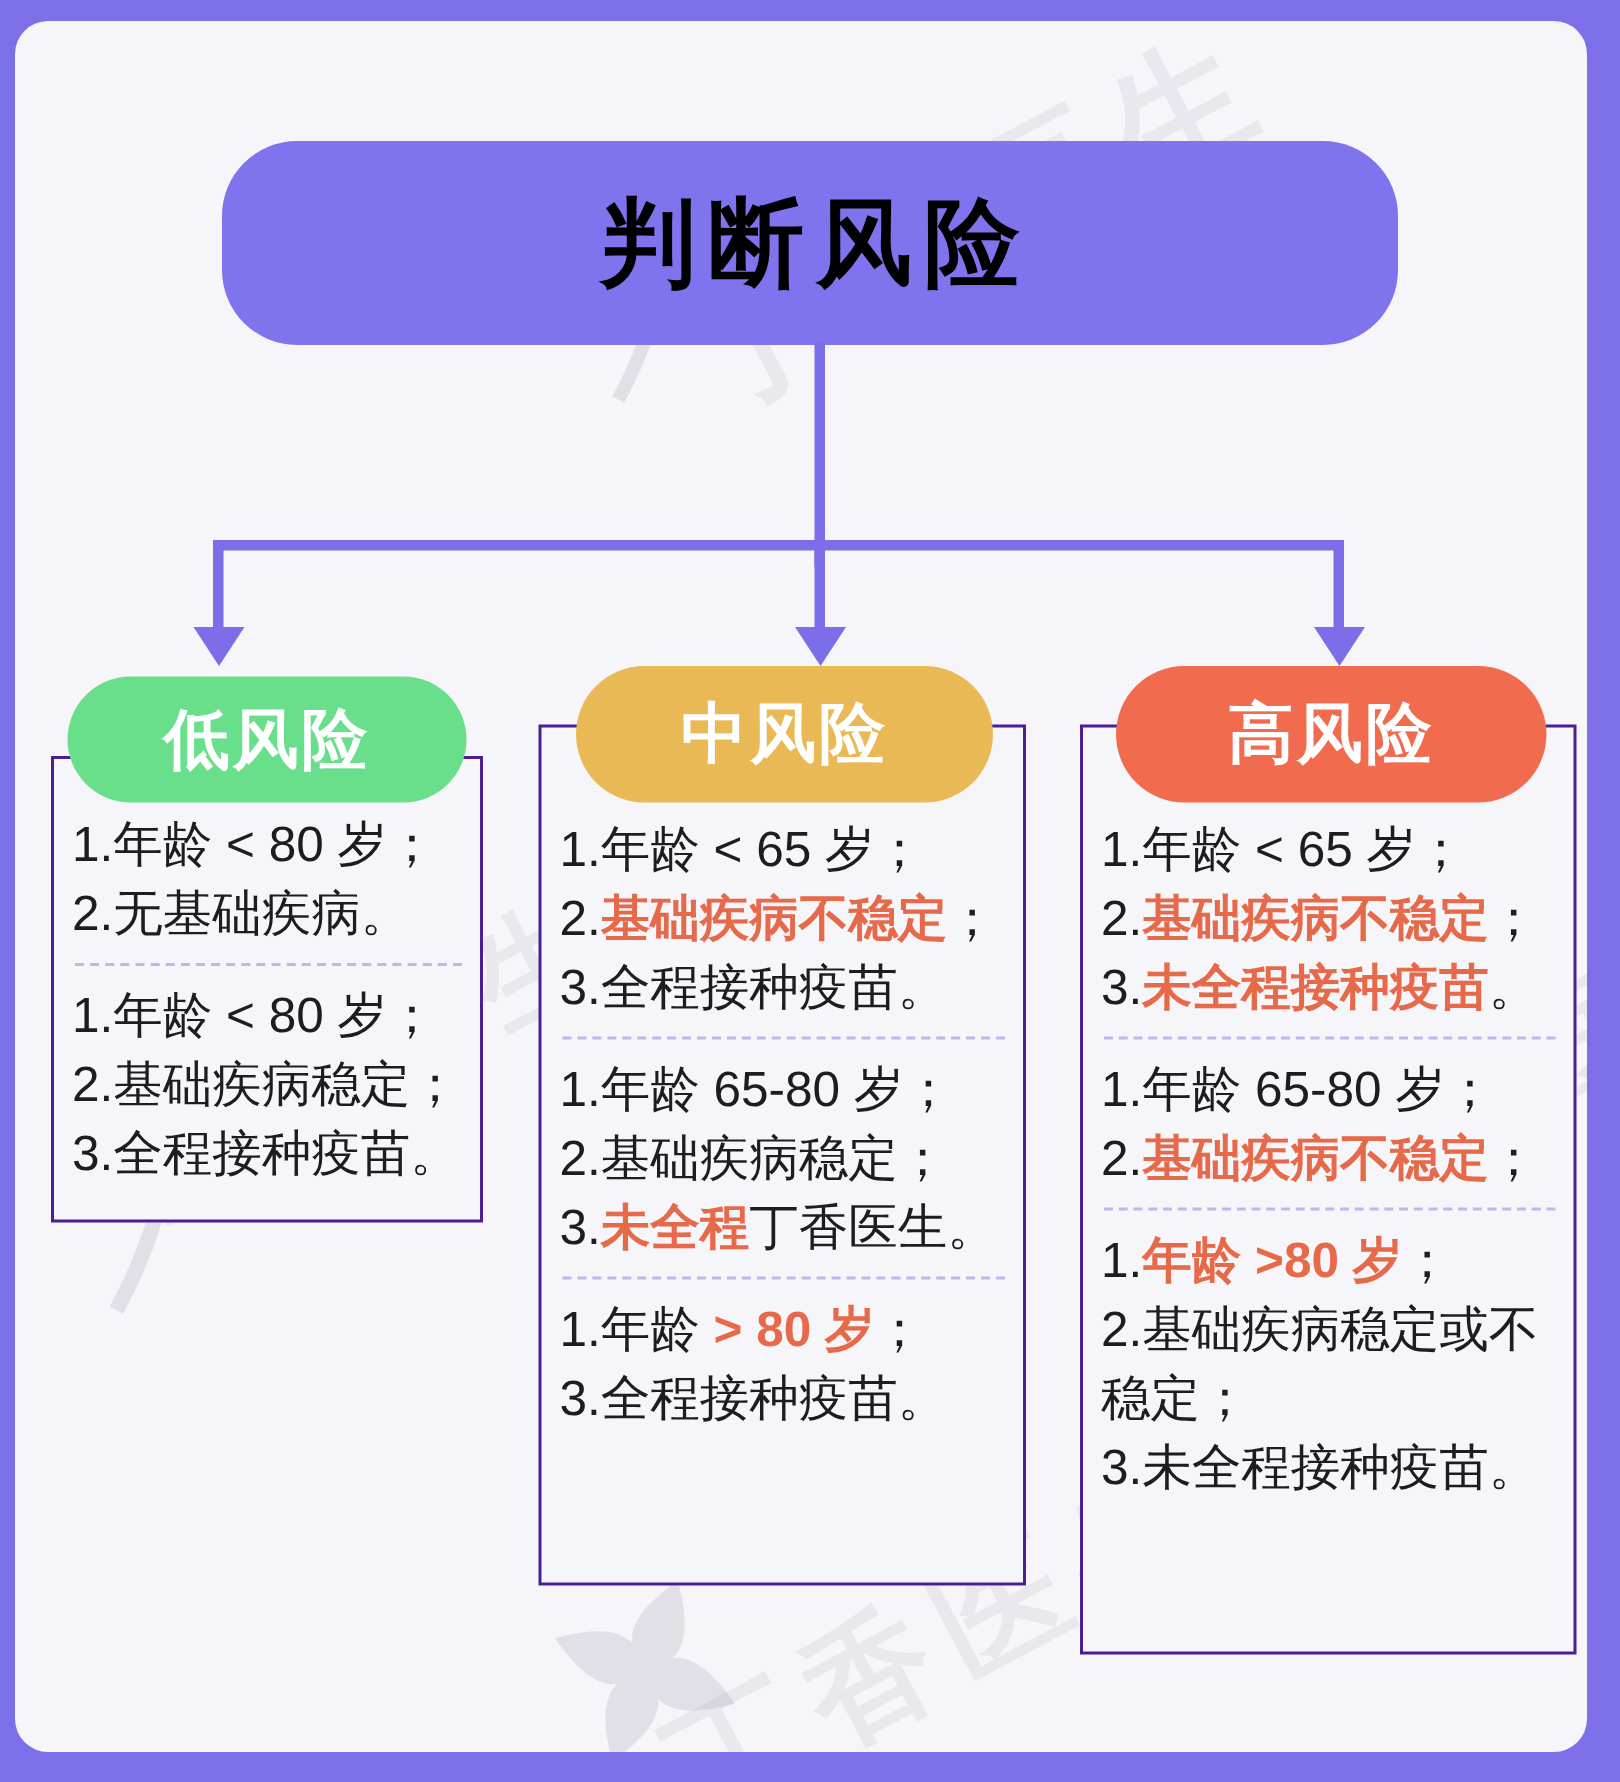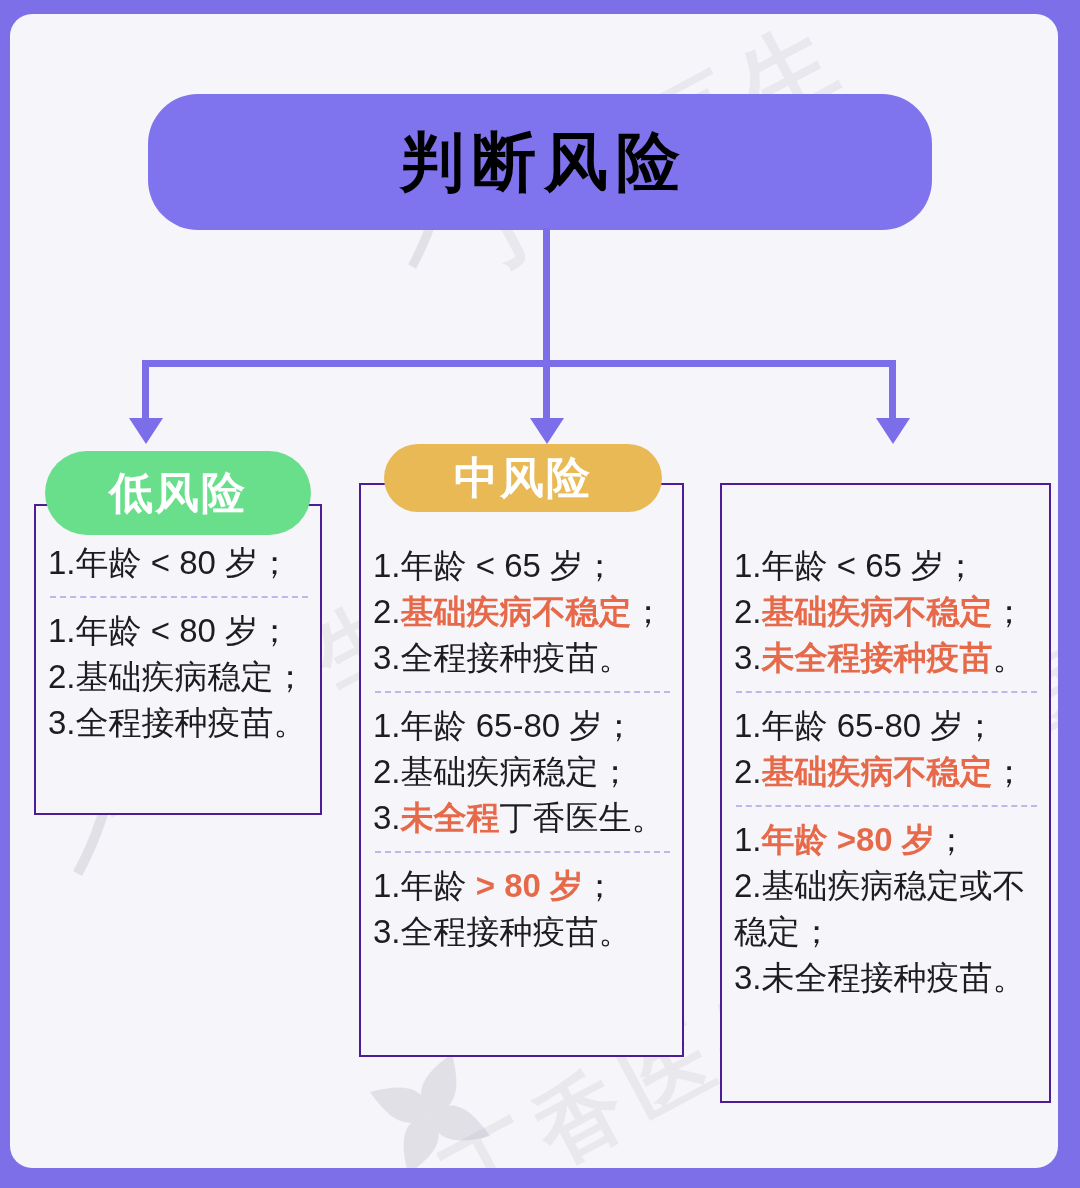--- a/index.html
+++ b/index.html
@@ -115,32 +115,33 @@
   <div class="arrowhead" style="left:520px;top:404px;"></div>
   <div class="arrowhead" style="left:866px;top:404px;"></div>
 
   <section class="card" style="left:24px;top:490px;width:288px;height:311px;">
     <div class="pill" style="left: 9px; top: -55px; width: 266px; height: 84px; background: rgb(105, 223, 140);">
       <span>低风险</span>
     </div>
     <div class="card-body body-low">
         <div class="group">
           <p><span>1.年龄 &lt; 80 岁；</span></p>
+          <p><span>2.无基础疾病。</span></p>
         </div>
         <div class="divider"></div>
         <div class="group">
           <p><span>1.年龄 &lt; 80 岁；</span></p>
           <p><span>2.基础疾病稳定；</span></p>
           <p><span>3.全程接种疫苗。</span></p>
         </div>
       </div>
   </section>
 
   <section class="card" style="left:349px;top:469px;width:325px;height:574px;">
-    <div class="pill" style="left: 23px; top: -41px; width: 278px; height: 68px; background: rgb(233, 185, 85);">
+    <div class="pill" style="left: 23px; top: -41px; width: 278px; height: 91px; background: rgb(233, 185, 85);">
       <span>中风险</span>
     </div>
     <div class="card-body body-mid">
         <div class="group">
           <p><span>1.年龄 &lt; 65 岁；</span></p>
           <p><span>2.</span><span class="hl">基础疾病不稳定</span><span>；</span></p>
           <p><span>3.全程接种疫苗。</span></p>
         </div>
         <div class="divider"></div>
         <div class="group">
@@ -150,20 +151,23 @@
         </div>
         <div class="divider"></div>
         <div class="group">
           <p><span>1.年龄 </span><span class="hl">&gt; 80 岁</span><span>；</span></p>
           <p><span>3.全程接种疫苗。</span></p>
         </div>
       </div>
   </section>
 
   <section class="card" style="left:710px;top:469px;width:331px;height:620px;">
+    <div class="pill" style="left: 22px; top: -41px; width: 287px; height: 91px; background: rgb(241, 108, 78);">
+      <span>高风险</span>
+    </div>
     <div class="card-body body-high">
         <div class="group">
           <p><span>1.年龄 &lt; 65 岁；</span></p>
           <p><span>2.</span><span class="hl">基础疾病不稳定</span><span>；</span></p>
           <p><span>3.</span><span class="hl">未全程接种疫苗</span><span>。</span></p>
         </div>
         <div class="divider"></div>
         <div class="group">
           <p><span>1.年龄 65-80 岁；</span></p>
           <p><span>2.</span><span class="hl">基础疾病不稳定</span><span>；</span></p>

